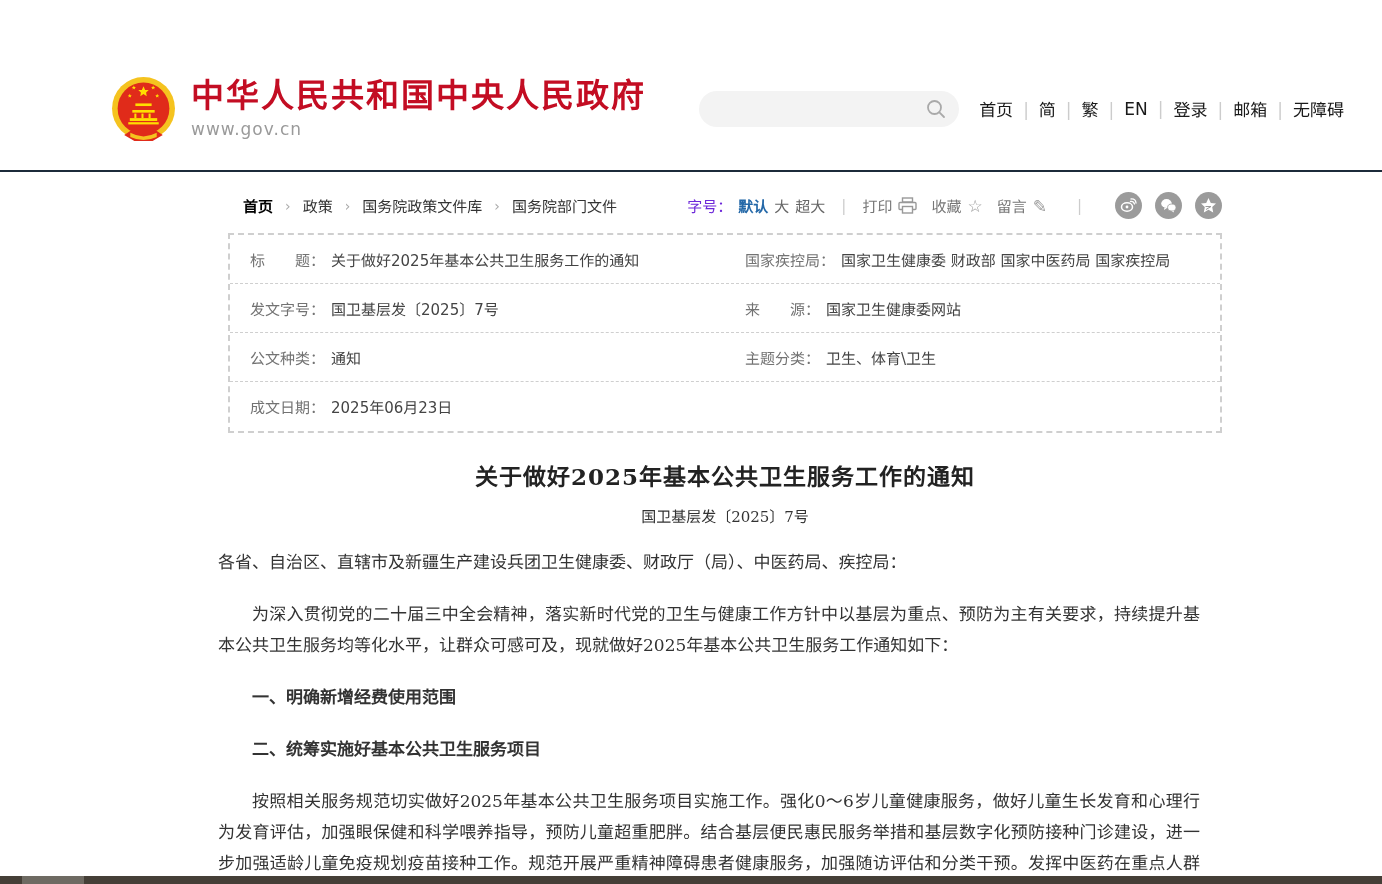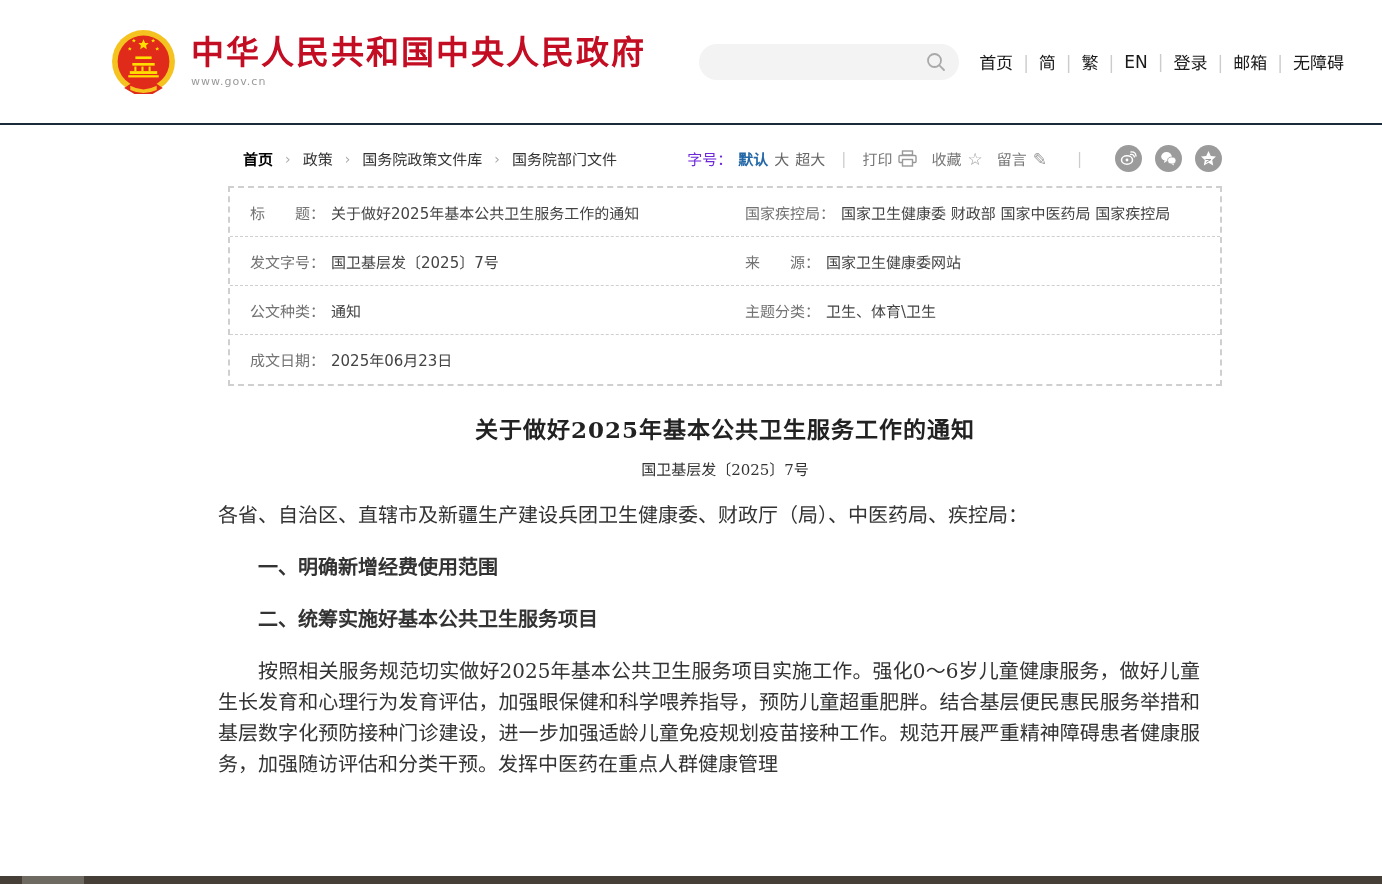--- a/index.html
+++ b/index.html
@@ -7,28 +7,29 @@
   .page {
     position:relative; width:1382px; height:884px; overflow:hidden;
     background:#fff; font-family:"DejaVu Sans","Liberation Sans",sans-serif;
     color:#333;
   }
   
   .site-header {
     height:125px; display:flex; align-items:center;
     padding:0 38px 0 110px; background:#fff;
     border-bottom:2px solid #1c2b3a;
+    margin-top:47px;
   }
   .emblem { width:67px; height:67px; flex:0 0 auto; margin-top:2px; }
   .brand { margin-left:14px; }
   .site-title {
     color:#c30d23; font-size:33px; font-weight:bold; letter-spacing:2px;
     line-height:1.1; font-family:"DejaVu Serif","Liberation Serif",serif;
   }
-  .site-url { color:#9a9a9a; font-size:11px; margin-top:4px; letter-spacing:1px; }
+  .site-url { color:#9a9a9a; font-size:17px; margin-top:4px; letter-spacing:1px; }
   .search-box {
     margin-left:auto; width:260px; height:36px; background:#f3f3f3;
     border-radius:18px; display:flex; align-items:center; padding:0 12px 0 16px;
   }
   .search-input {
     border:none; outline:none; background:transparent; flex:1; height:30px;
     font-size:15px; color:#333;
   }
   .search-icon { width:22px; height:22px; flex:0 0 auto; }
   .top-nav { display:flex; align-items:center; margin-left:20px; font-size:17px; color:#1a1a1a; }
@@ -66,21 +67,21 @@
   .meta-value { color:#444; margin-left:6px; }
   
   .article { font-family:"DejaVu Serif","Liberation Serif",serif; }
   .article-title {
     text-align:center; font-size:23px; font-weight:bold; color:#222;
     margin-top:25px; letter-spacing:1px;
   }
   .doc-number { text-align:center; font-size:15px; color:#333; margin-top:13px; }
   .article-body { margin-top:10px; padding:0 0 0 0; }
   .article-body p {
-    font-size:20px; line-height:31px; color:#333; margin-top:21px;
+    font-size:17px; line-height:31px; color:#333; margin-top:21px;
     text-align:justify; width:982px; margin-left:-10px;
   }
   .para-salutation { text-indent:0; }
   .para-body { text-indent:2em; }
   .para-heading { text-indent:2em; font-weight:bold; color:#222; }
   
   .bottom-bar { position:absolute; left:0; bottom:0; width:1382px; height:8px; background:#453f37; }
   .bottom-bar .lighter { position:absolute; left:22px; top:0; width:62px; height:8px; background:#6e6a62; }
 </style>
 </head>
@@ -234,20 +235,21 @@
         </div>
         <div class="meta-cell"></div>
       </div>
     </div>
 
     <article class="article">
       <h1 class="article-title">关于做好2025年基本公共卫生服务工作的通知</h1>
       <div class="doc-number">国卫基层发〔2025〕7号</div>
       <div class="article-body">
         <p class="para-salutation">各省、自治区、直辖市及新疆生产建设兵团卫生健康委、财政厅（局）、中医药局、疾控局：</p>
+        <p class="para-body">为深入贯彻党的二十届三中全会精神，落实新时代党的卫生与健康工作方针中以基层为重点、预防为主有关要求，持续提升基本公共卫生服务均等化水平，让群众可感可及，现就做好2025年基本公共卫生服务工作通知如下：</p>
         <p class="para-heading">一、明确新增经费使用范围</p>
         <p class="para-heading">二、统筹实施好基本公共卫生服务项目</p>
         <p class="para-body">按照相关服务规范切实做好2025年基本公共卫生服务项目实施工作。强化0～6岁儿童健康服务，做好儿童生长发育和心理行为发育评估，加强眼保健和科学喂养指导，预防儿童超重肥胖。结合基层便民惠民服务举措和基层数字化预防接种门诊建设，进一步加强适龄儿童免疫规划疫苗接种工作。规范开展严重精神障碍患者健康服务，加强随访评估和分类干预。发挥中医药在重点人群健康管理</p>
       </div>
     </article>
 
   </div>
 
   <div class="bottom-bar">
     <div class="lighter"></div>

